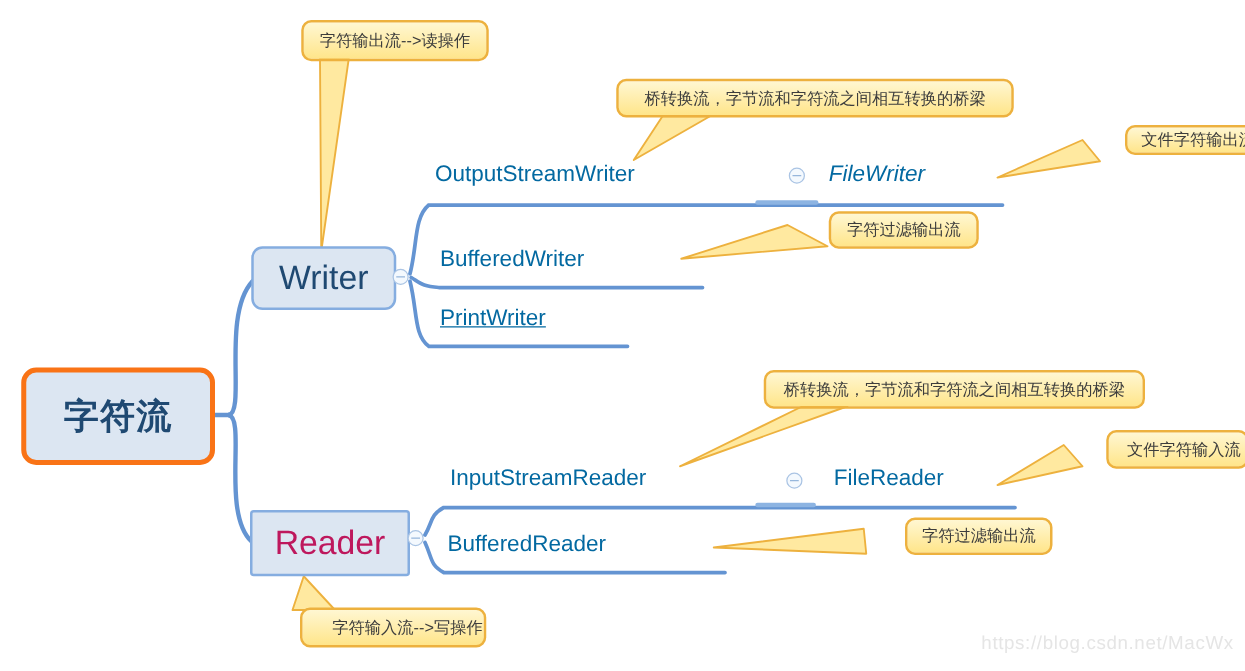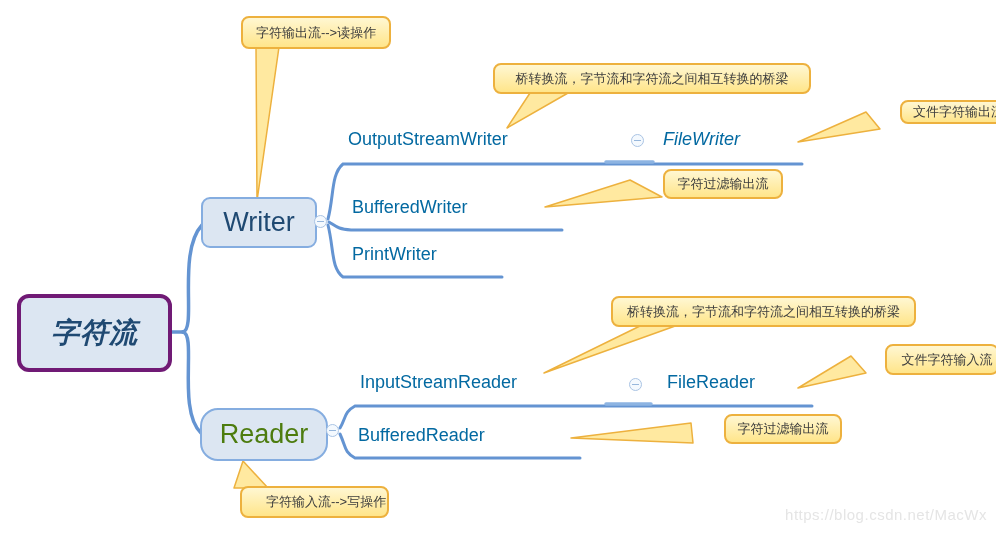--- a/index.html
+++ b/index.html
@@ -9,42 +9,42 @@
   }
   svg.wires{position:absolute;left:0;top:0;width:996px;height:537px;}
 
   
   .node{
     position:absolute;display:flex;align-items:center;justify-content:center;
     background:#dce6f2;box-sizing:border-box;
   }
   .root-node{
     left:17px;top:294px;width:155px;height:78px;
-    border:4px solid #701a75;border-radius:12px;
-    font-size:28px;font-weight:bold;color:#1f4972;letter-spacing:1px;font-style:italic;
+    border:4px solid #f97316;border-radius:12px;
+    font-size:28px;font-weight:bold;color:#1f4972;letter-spacing:1px;
   }
   .writer-node{
     left:201px;top:197px;width:116px;height:51px;
     border:2px solid #85ade0;border-radius:9px;
     font-size:27px;color:#1f4972;
   }
   .reader-node{
     left:200px;top:408px;width:128px;height:53px;
-    border:2px solid #85ade0;border-radius:18px;
-    font-size:27px;color:#4d7c0f;
+    border:2px solid #85ade0;border-radius:3px;
+    font-size:27px;color:#be185d;
   }
 
   
   .topic{
     position:absolute;font-size:18px;color:#0369a1;line-height:34px;white-space:nowrap;
   }
   .t-osw{left:348px;top:122px;}
   .t-fw {left:663px;top:122px;font-style:italic;}
   .t-bw {left:352px;top:190px;}
-  .t-pw {left:352px;top:237px;}
+  .t-pw {left:352px;top:237px;text-decoration:underline;}
   .t-isr{left:360px;top:365px;}
   .t-fr {left:667px;top:365px;}
   .t-br {left:358px;top:418px;}
 
   
   .toggle{
     position:absolute;width:13px;height:13px;border-radius:50%;
     border:1.5px solid #aac4e4;background:#f4f9fe;box-sizing:border-box;
     display:flex;align-items:center;justify-content:center;
   }

